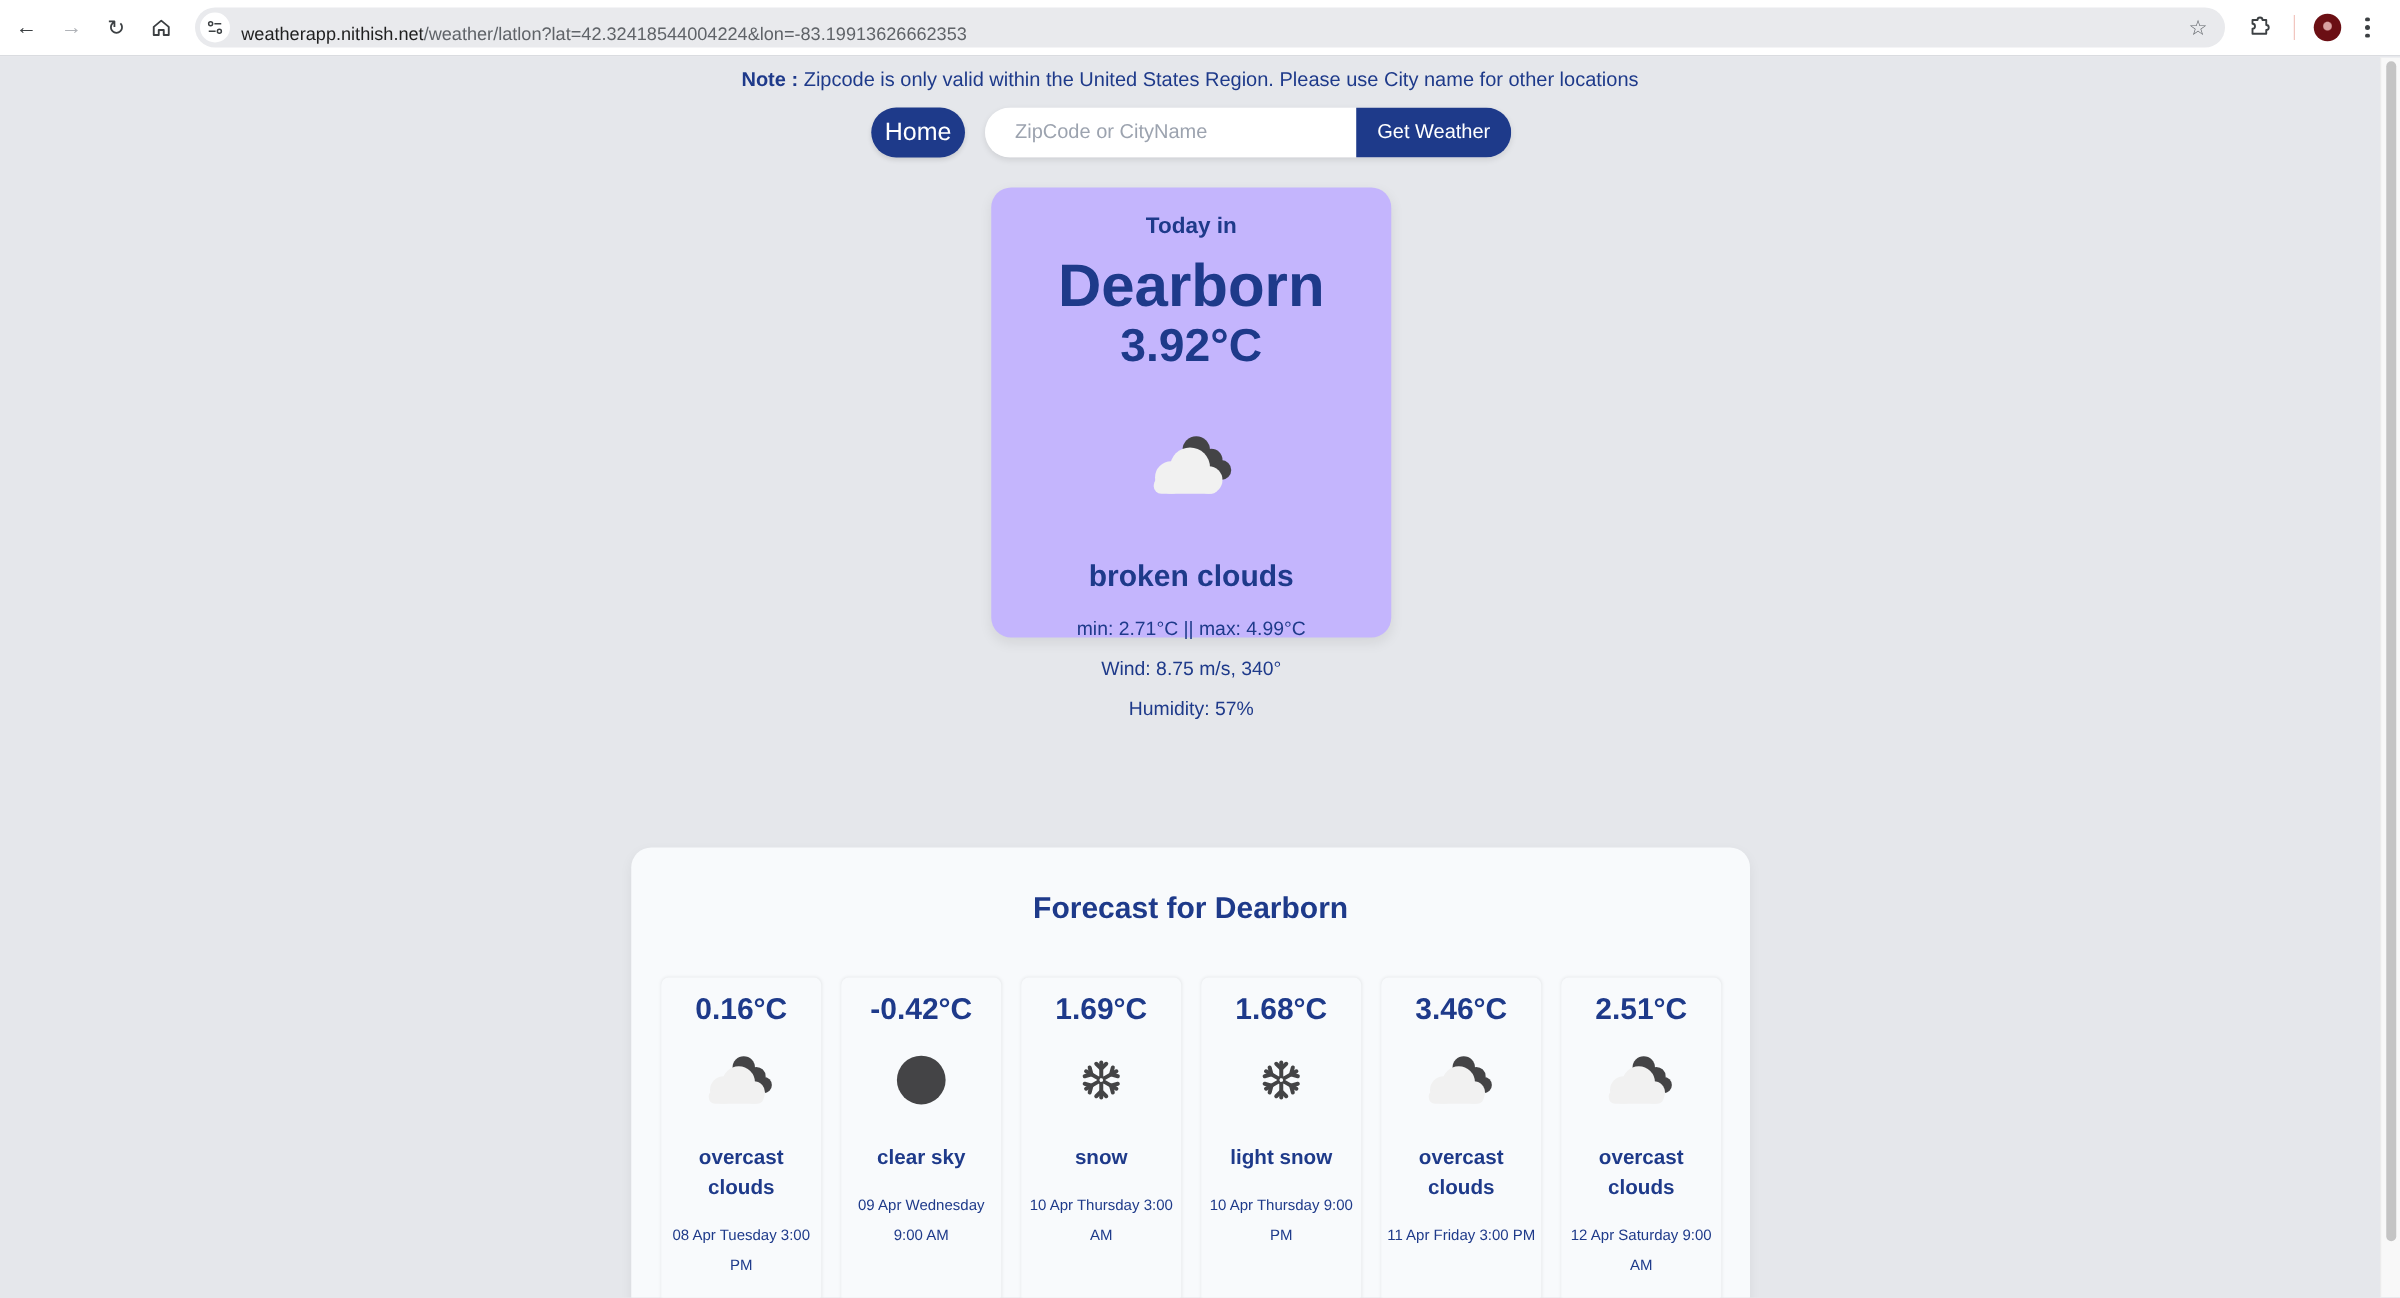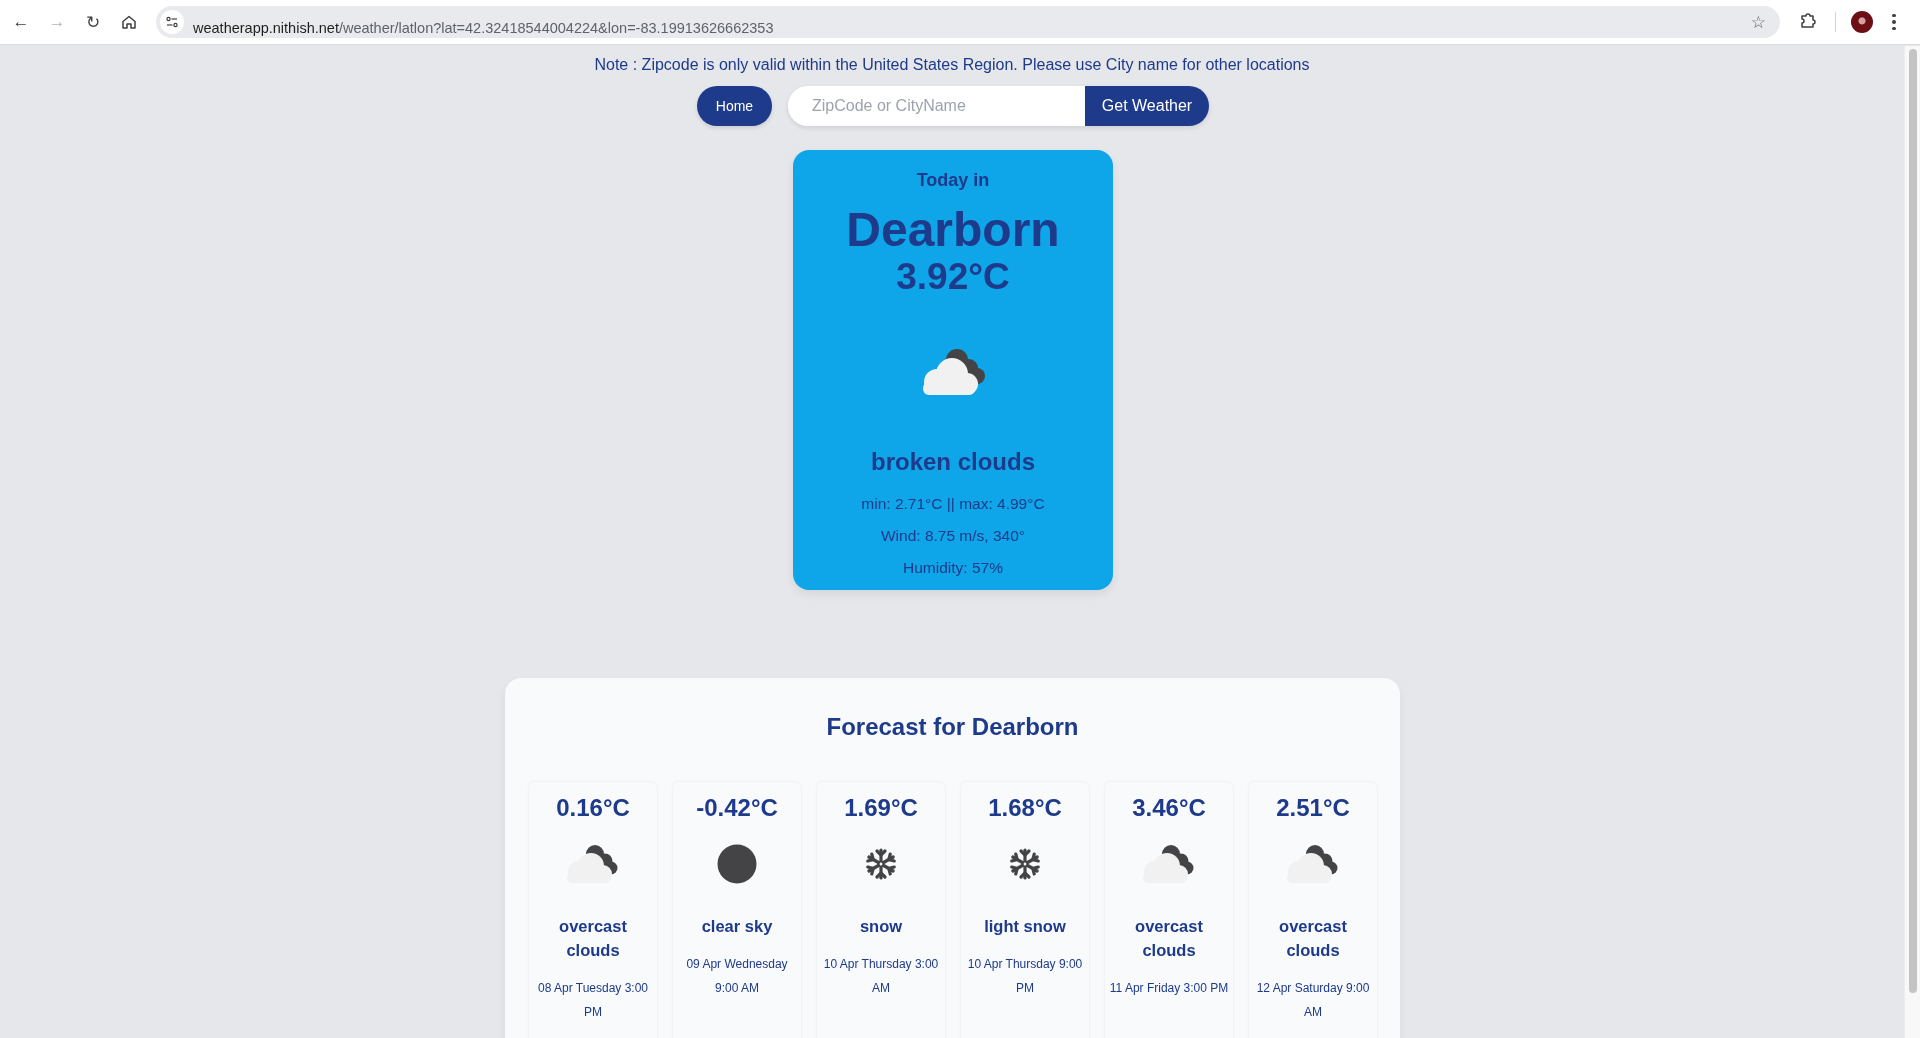--- a/index.html
+++ b/index.html
@@ -20,29 +20,29 @@
   .avatar { position: absolute; left: 1851px; top: 11px; width: 22px; height: 22px; border-radius: 11px; background: radial-gradient(circle at 50% 45%, #d9a0a0 0 3px, #6b0f14 4px); }
   .menu { position: absolute; left: 1888px; top: 10px; width: 12px; height: 24px; display: flex; flex-direction: column; align-items: center; justify-content: center; gap: 3px; }
   .menu i { width: 3.5px; height: 3.5px; border-radius: 2px; background: #3c4043; display: block; }
 
   
   .scrollbar { position: absolute; left: 1904px; top: 46px; width: 16px; height: 992px; background: #f8f8f8; border-left: 1px solid #ececec; }
   .thumb { position: absolute; left: 4px; top: 3px; width: 8px; height: 944px; border-radius: 4px; background: #c4c4c4; }
 
   
   .note { position: absolute; left: 0; width: 1904px; top: 56px; text-align: center; font-size: 16px; color: #1e3a8a; }
-  .note b { font-weight: 400; margin-top: 17px; }
+  .note b { font-weight: 700; margin-top: 17px; }
   .search-row { position: absolute; top: 86px; left: 697px; height: 40px; display: flex; align-items: center; }
-  .home-btn { height: 40px; width: 75px; border-radius: 20px; background: #1e3a8a; color: #fff; font-size: 14px; display: flex; align-items: center; justify-content: center; border: none; cursor: pointer; box-shadow: 0 2px 4px rgba(0,0,0,0.12); font-family: "Liberation Sans", sans-serif; }
+  .home-btn { height: 40px; width: 75px; border-radius: 20px; background: #1e3a8a; color: #fff; font-size: 20px; display: flex; align-items: center; justify-content: center; border: none; cursor: pointer; box-shadow: 0 2px 4px rgba(0,0,0,0.12); font-family: "Liberation Sans", sans-serif; }
   .search-group { margin-left: 16px; display: flex; height: 40px; border-radius: 20px; overflow: hidden; box-shadow: 0 2px 5px rgba(0,0,0,0.10); align-items: flex-end; }
   .search-input { width: 297px; height: 40px; border: none; outline: none; padding-left: 24px; font-size: 16px; background: #fff; color: #111; font-family: "Liberation Sans", sans-serif; }
   .search-input::placeholder { color: #9ca3af; }
   .get-btn { width: 124px; height: 40px; background: #1e3a8a; color: #fff; border: none; font-size: 16px; cursor: pointer; font-family: "Liberation Sans", sans-serif; margin-top: 12px; }
 
-  .today-card { position: absolute; left: 793px; top: 150px; width: 320px; height: 440px; background: #0ea5e9; border-radius: 16px; box-shadow: 0 4px 10px rgba(0,0,0,0.08); text-align: center; }
+  .today-card { position: absolute; left: 793px; top: 150px; width: 320px; height: 360px; background: #c4b5fd; border-radius: 16px; box-shadow: 0 4px 10px rgba(0,0,0,0.08); text-align: center; }
   .today-label { position: absolute; top: 20px; width: 100%; font-size: 18px; font-weight: 700; }
   .city { position: absolute; top: 52px; width: 100%; font-size: 48px; font-weight: 700; }
   .temp { position: absolute; top: 106px; width: 100%; font-size: 37px; font-weight: 700; }
   .main-icon { position: absolute; left: 124px; top: 196px; width: 76px; height: 52px; }
   .desc { position: absolute; top: 298px; width: 100%; font-size: 24px; font-weight: 700; }
   .detail { position: absolute; width: 100%; font-size: 15.5px; color: #1e3a8a; }
 
   .forecast { position: absolute; left: 505px; top: 678px; width: 895px; height: 400px; background: #f8fafc; border-radius: 16px; box-shadow: 0 4px 10px rgba(0,0,0,0.06); }
   .forecast-title { position: absolute; top: 35px; width: 100%; text-align: center; font-size: 24px; font-weight: 700; }
   .fc-list { position: absolute; left: 24px; top: 104px; display: flex; gap: 16px; }

